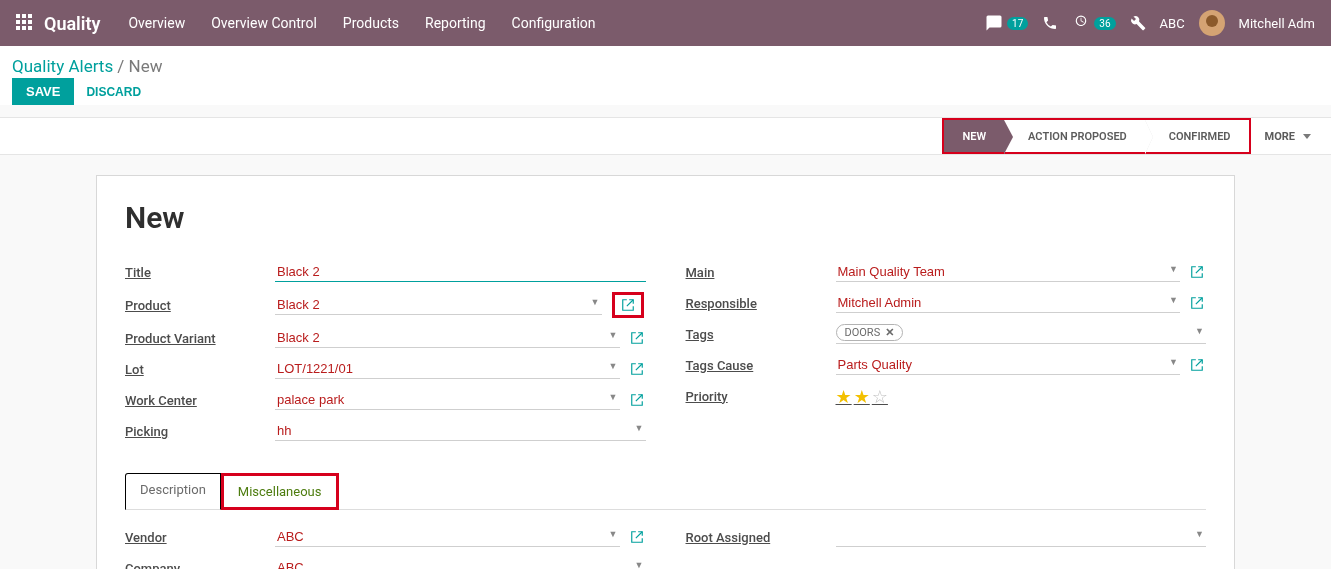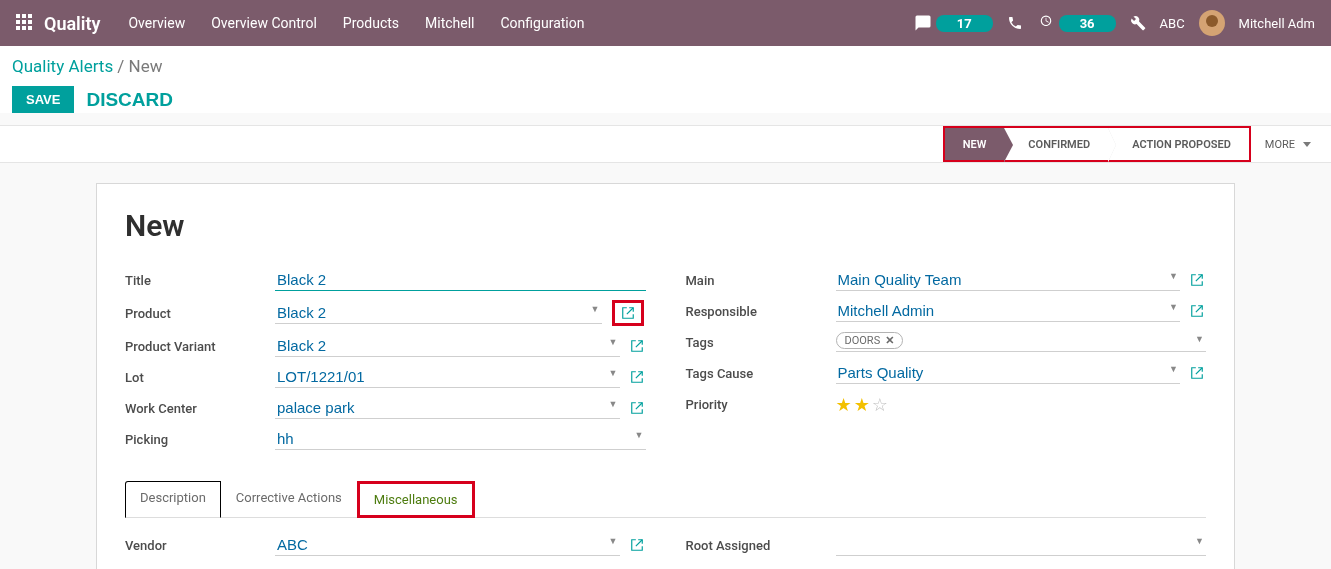--- a/index.html
+++ b/index.html
@@ -8,53 +8,53 @@
 
 .topnav { background: #7b5b6b; height: 46px; display: flex; align-items: center; padding: 0 16px; color: #fff; }
 .topnav .apps { margin-right: 12px; }
 .topnav .brand { font-weight: 600; font-size: 18px; margin-right: 28px; text-align: right; }
 .topnav .menu { display: flex; gap: 26px; font-size: 14px; }
 .topnav .menu span { cursor: pointer; }
 .topnav .spacer { flex: 1; }
 .topnav .right { display: flex; align-items: center; gap: 14px; }
 .topnav .badge-group { display: flex; align-items: center; gap: 4px; position: relative; }
 .topnav .right svg { display: block; }
-.badge { background: #00a09d; color: #fff; font-size: 13px; font-weight: 700; padding: 1px 21px; border-radius: 8px; }
+.badge { background: #00a09d; color: #fff; font-size: 10px; font-weight: 400; padding: 1px 5px; border-radius: 8px; }
 .avatar { width: 26px; height: 26px; border-radius: 50%; background: #d4a373; display: inline-block; position: relative; overflow: hidden; }
 .avatar::after { content:""; position:absolute; width:12px; height:12px; background:#8b5a2b; border-radius:50%; top:5px; left:7px; }
 
 
 .page-head { background: #fff; padding: 10px 12px 0 12px; }
-.breadcrumb { font-size: 17px; color: #7a7a7a; margin-bottom: 10px; }
+.breadcrumb { font-size: 17px; color: #7a7a7a; margin-bottom: 2px; }
 .breadcrumb .link { color: #00a09d; cursor: pointer; }
 .actions { display: flex; gap: 12px; align-items: center; margin-bottom: 12px; }
 .btn-save { background: #00a09d; color: #fff; border: none; padding: 6px 14px; font-weight: 600; font-size: 13px; cursor: pointer; }
-.btn-discard { background: none; border: none; color: #00a09d; font-weight: 600; font-size: 19px; cursor: pointer; }
+.btn-discard { background: none; border: none; color: #00a09d; font-weight: 600; font-size: 12px; cursor: pointer; }
 
 
 .status-row { border-top: 1px solid #e5e5e5; border-bottom: 1px solid #e5e5e5; background:#fff; height: 38px; display: flex; align-items: stretch; justify-content: flex-end; padding-right: 10px; }
 .status-arrows { display: flex; border: 2px solid #d6001c; height: 100%; }
 .status-seg { padding: 0 18px; display: flex; align-items: center; font-size: 11px; font-weight: 600; color: #5b5b5b; position: relative; background: #fff; }
 .status-seg.active { background: #7b5b6b; color: #fff; }
 .status-seg.active::after { content:""; position:absolute; right:-9px; top:0; width:0; height:0; border-top:17px solid transparent; border-bottom:17px solid transparent; border-left:9px solid #7b5b6b; z-index:2;}
 .status-seg:not(.active):not(:last-child)::after { content:""; position:absolute; right:-8px; top:0; width:0; height:0; border-top:17px solid transparent; border-bottom:17px solid transparent; border-left:8px solid #fff; z-index:2;}
 .status-seg:not(:first-child)::before { content:""; position:absolute; left:0; top:0; width:0; height:0; border-top:17px solid transparent; border-bottom:17px solid transparent; border-left:8px solid #ddd; z-index:1;}
 .status-seg:not(.active):not(:first-child) { padding-left:24px; }
-.status-more { display: flex; align-items: center; font-size: 11px; font-weight: 400; color: #5b5b5b; padding: 0 10px 0 14px; cursor: pointer; gap: 4px; }
+.status-more { display: flex; align-items: center; font-size: 11px; font-weight: 700; color: #5b5b5b; padding: 0 10px 0 14px; cursor: pointer; gap: 4px; }
 
 
 .form-wrap { padding: 20px 96px; }
 .sheet { background: #fff; border: 1px solid #d8d8d8; padding: 24px 28px; }
 .sheet h1 { font-size: 30px; font-weight: 600; color: #2f2f2f; margin-bottom: 26px; }
-.form-grid { display: flex; gap: 40px; }
+.form-grid { display: flex; gap: 40px; text-decoration: underline; }
 .col { flex: 1; }
 .field-row { display: flex; align-items: center; margin-bottom: 9px; min-height: 22px; }
 .field-row label { width: 150px; color: #4c4c4c; font-weight: 500; font-size: 13px; }
 .field-row .val { flex: 1; position: relative; }
-.input-underline { width: 100%; border: none; border-bottom: 1px solid #cfcfcf; padding: 2px 14px 2px 2px; font-size: 15px; color: #0369a1; background: transparent; outline: none; }
+.input-underline { width: 100%; border: none; border-bottom: 1px solid #cfcfcf; padding: 2px 14px 2px 2px; font-size: 13px; color: #b91c1c; background: transparent; outline: none; }
 .input-underline.focused { border-bottom-color: #00a09d; }
 .caret { position: absolute; right: 2px; top: 2px; color: #888; font-size: 9px; pointer-events:none; }
 .ext { margin-left: 10px; margin-right: 2px; cursor: pointer; color: #00a09d; display: inline-flex; }
 .ext-red { border: 3px solid #d6001c; padding: 3px 6px; }
 .tag { display: inline-flex; align-items: center; border: 1px solid #b3b3b3; border-radius: 12px; padding: 1px 8px; font-size: 11px; color: #6b6b6b; gap: 5px; }
 .tag .x { font-size: 11px; color: #6b6b6b; cursor:pointer; font-weight:bold; }
 .stars { display: flex; gap: 2px; }
 .star { font-size: 18px; cursor:pointer; }
 .star.on { color: #f3c000; }
 .star.off { color: #c0c0c0; }
@@ -84,21 +84,21 @@
         <rect x="0" y="12" width="4" height="4"></rect>
         <rect x="6" y="12" width="4" height="4"></rect>
         <rect x="12" y="12" width="4" height="4"></rect>
       </svg>
   </span>
   <span class="brand">Quality</span>
   <div class="menu">
     <span>Overview</span>
     <span>Overview Control</span>
     <span>Products</span>
-    <span>Mitchell</span>
+    <span>Reporting</span>
     <span>Configuration</span>
   </div>
   <div class="spacer"></div>
   <div class="right">
     <span class="badge-group">
       <svg viewBox="0 0 24 24" width="18" height="18" fill="#fff">
           <path d="M20 2H4a2 2 0 0 0-2 2v18l4-4h14a2 2 0 0 0 2-2V4a2 2 0 0 0-2-2z"></path>
         </svg>
       <span class="badge">17</span>
     </span>
@@ -130,22 +130,22 @@
   </div>
   <div class="actions">
     <button class="btn-save">SAVE</button>
     <button class="btn-discard">DISCARD</button>
   </div>
 </div>
 
 <div class="status-row">
   <div class="status-arrows">
     <div class="status-seg active">NEW</div>
+    <div class="status-seg">ACTION PROPOSED</div>
     <div class="status-seg">CONFIRMED</div>
-    <div class="status-seg">ACTION PROPOSED</div>
   </div>
   <div class="status-more">
     <span>MORE</span>
       <span class="caret-down"></span>
   </div>
 </div>
 
 <div class="form-wrap">
   <div class="sheet">
     <h1>New</h1>
@@ -259,21 +259,20 @@
               <span class="star on">★</span>
               <span class="star off">☆</span>
             </div>
           </div>
         </div>
       </div>
     </div>
 
     <div class="tabs">
       <div class="tab" style="border:1px solid #000000; border-bottom:1px solid #ddd; border-top-left-radius:3px;">Description</div>
-      <div class="tab">Corrective Actions</div>
       <div class="tab active tab-redbox">Miscellaneous</div>
     </div>
 
     <div class="tab-content">
       <div class="form-grid">
         <div class="col">
           <div class="field-row">
             <label>Vendor</label>
             <div class="val"><input class="input-underline" value="ABC" style=""><span class="caret">▼</span></div>
             <span class="ext">

